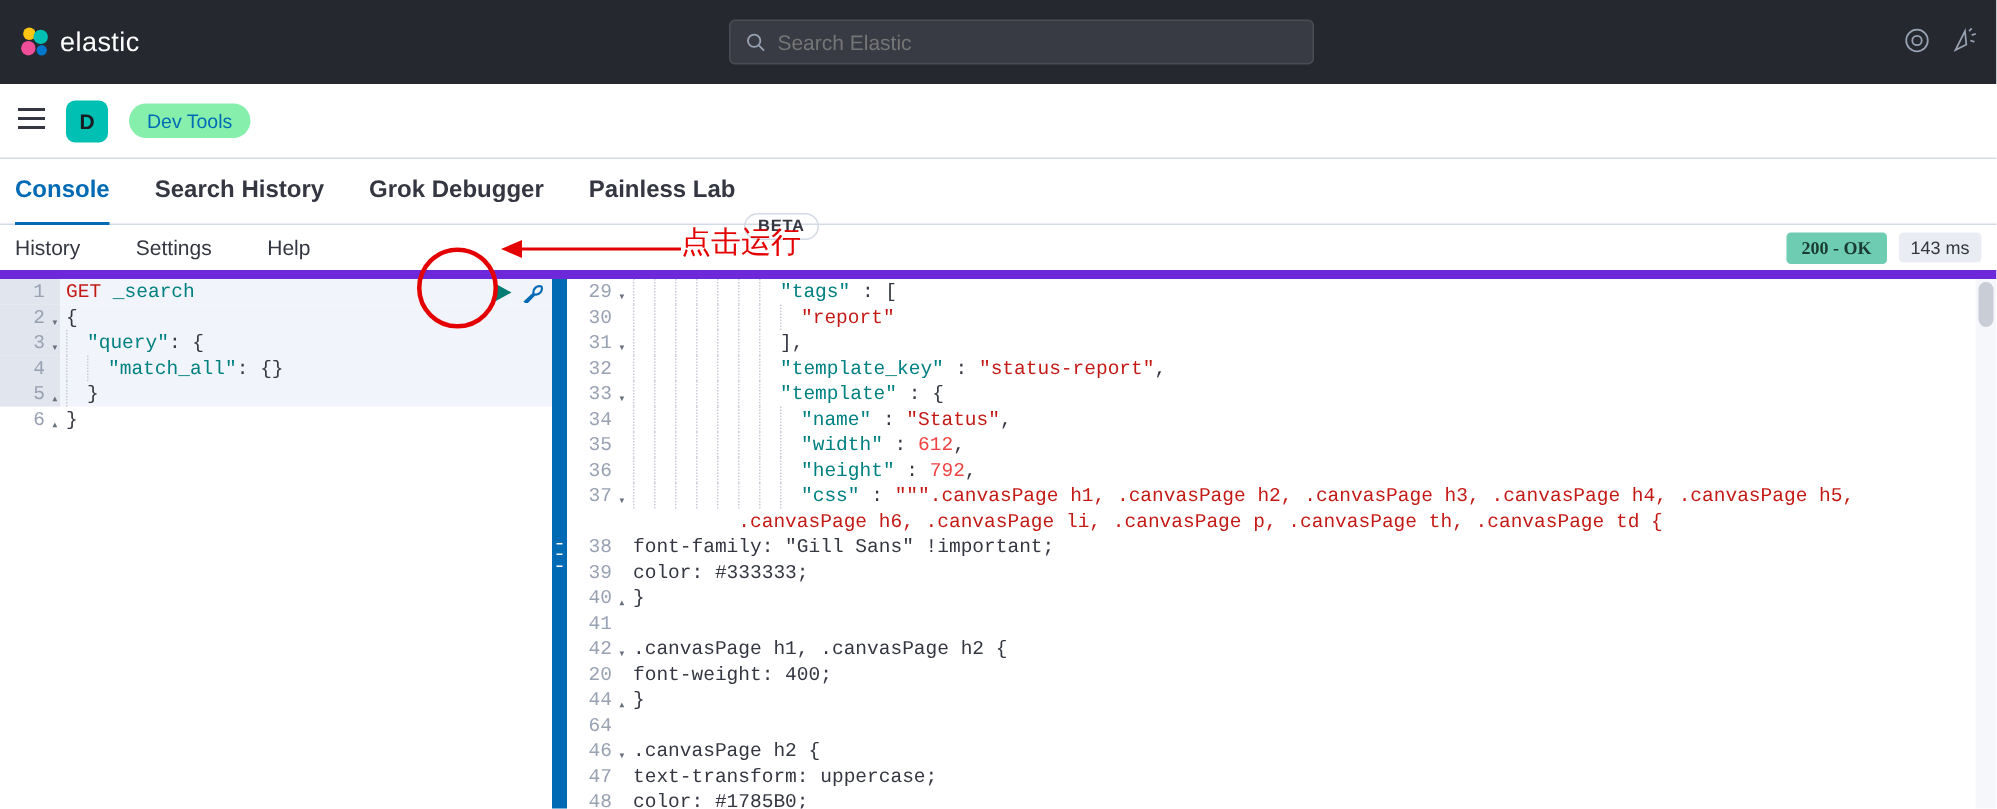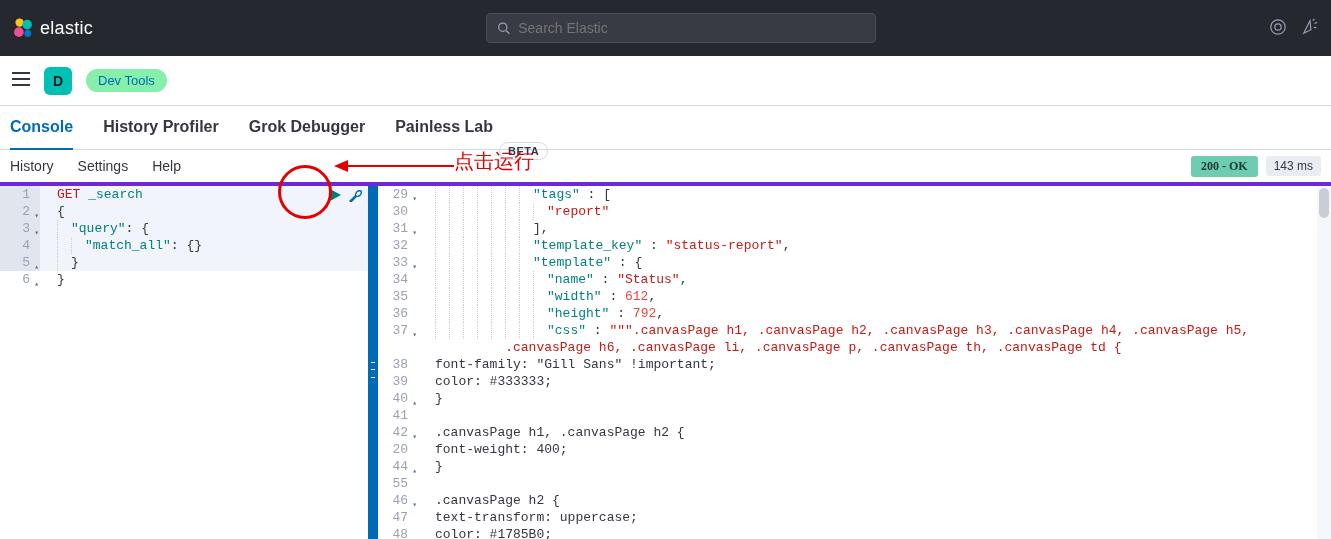--- a/index.html
+++ b/index.html
@@ -23,39 +23,39 @@
 .avatar-badge { width: 28px; height: 28px; border-radius: 6px; background: #00bfb3; color: #1a1c21; font-weight: 600; display: flex; align-items: center; justify-content: center; font-size: 14px; }
 .devtools-pill { background: #86efac; color: #006bb4; padding: 4px 12px; border-radius: 14px; font-size: 13px; font-weight: 500; cursor: pointer; }
 
 
 .tabs { height: 44px; display: flex; align-items: center; gap: 30px; padding: 0 10px; border-bottom: 1px solid #d3dae6; }
 .tab { font-size: 16px; font-weight: 600; color: #343741; cursor: pointer; height: 44px; display: flex; align-items: center; border-bottom: 2px solid transparent; }
 .tab.active { color: #006bb4; border-bottom-color: #006bb4; }
 .beta-pill { font-size: 11px; border: 1px solid #d3dae6; padding: 2px 8px; border-radius: 10px; margin-left: 6px; font-weight: 600; color: #343741; letter-spacing: 0.5px; margin-top: 48px; }
 
 
-.toolbar { height: 36px; display: flex; align-items: center; padding: 0 10px; gap: 24px; border-bottom: 4px solid #6d28d9; position: relative; }
+.toolbar { height: 36px; display: flex; align-items: center; padding: 0 10px; gap: 37px; border-bottom: 6px solid #6d28d9; position: relative; }
 .toolbar-item { font-size: 14px; color: #343741; cursor: pointer; }
 .status-area { position: absolute; right: 10px; display: flex; gap: 8px; align-items: center; }
 .status-badge { background: #6dccb1; color: #1a3b31; padding: 3px 10px; border-radius: 3px; font-size: 12px; font-weight: 600; font-family: Liberation Serif, serif; }
 .time-badge { background: #e9edf3; color: #343741; padding: 3px 8px; border-radius: 3px; font-size: 12px; font-weight: 500; }
 
 
 .editor-area { display: flex; height: calc(539px - 42px - 50px - 44px - 36px); }
 .left-pane { width: 368px; position: relative; background: #fff; }
 .splitter { width: 10px; background: #006bb4; position: relative; cursor: col-resize; display: flex; align-items: center; justify-content: center; }
 .splitter-handle { width: 4px; height: 16px; display: flex; flex-direction: column; justify-content: space-between; }
 .splitter-handle span { display: block; width: 4px; height: 1px; background: #fff; }
 .right-pane { flex: 1; position: relative; overflow: hidden; }
 
 .code-editor { font-family: Menlo, Consolas, "Courier New", monospace; font-size: 13px; line-height: 17px; }
 .code-row { display: flex; }
 .gutter { width: 40px; text-align: right; padding-right: 10px; color: #98a2b3; user-select: none; position: relative; }
 .fold-marker { position: absolute; right: 1px; top: 4px; font-size: 8px; color: #69707d; }
-.code-content { flex: 1; white-space: pre; padding-left: 17px; }
+.code-content { flex: 1; white-space: pre; padding-left: 4px; }
 .left-pane .code-row.highlight { background: #f1f4fa; }
 .left-pane .code-row.highlight .gutter { background: #e0e5ee; }
 .guide { border-left: 1px dotted #c7ccd6; display: inline-block; width: 14px; height: 17px; vertical-align: top; }
 
 .tok-method { color: #c41a16; }
 .tok-url { color: #008080; }
 .tok-key { color: #008080; }
 .tok-str { color: #c41a16; }
 .tok-brace { color: #343741; }
 .tok-num { color: #ef4444; }
@@ -123,21 +123,21 @@
         <line x1="0" y1="7" x2="18" y2="7" stroke="#343741" stroke-width="2"></line>
         <line x1="0" y1="13" x2="18" y2="13" stroke="#343741" stroke-width="2"></line>
       </svg>
   </span>
   <div class="avatar-badge">D</div>
   <div class="devtools-pill">Dev Tools</div>
 </div>
 
 <div class="tabs">
   <div class="tab active">Console</div>
-  <div class="tab">History Profiler</div>
+  <div class="tab">Search History</div>
   <div class="tab">Grok Debugger</div>
   <div class="tab">
     <span>Painless Lab</span>
     <span class="beta-pill">BETA</span>
   </div>
 </div>
 
 <div class="toolbar">
   <span class="toolbar-item">History</span>
   <span class="toolbar-item">Settings</span>
@@ -257,21 +257,21 @@
         </div>
         <div class="code-row">
           <div class="gutter">20</div>
           <div class="code-content"><span class="tok-plain">font-weight: 400;</span></div>
         </div>
         <div class="code-row">
           <div class="gutter">44<span class="fold-marker">▴</span></div>
           <div class="code-content"><span class="tok-plain">}</span></div>
         </div>
         <div class="code-row">
-          <div class="gutter">55</div>
+          <div class="gutter">64</div>
           <div class="code-content"></div>
         </div>
         <div class="code-row">
           <div class="gutter">46<span class="fold-marker">▾</span></div>
           <div class="code-content"><span class="tok-plain">.canvasPage h2 {</span></div>
         </div>
         <div class="code-row">
           <div class="gutter">47</div>
           <div class="code-content"><span class="tok-plain">text-transform: uppercase;</span></div>
         </div>

